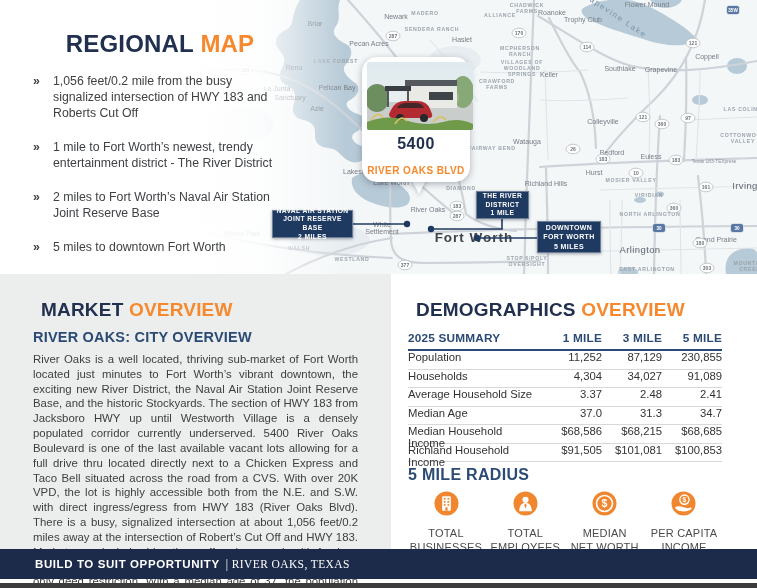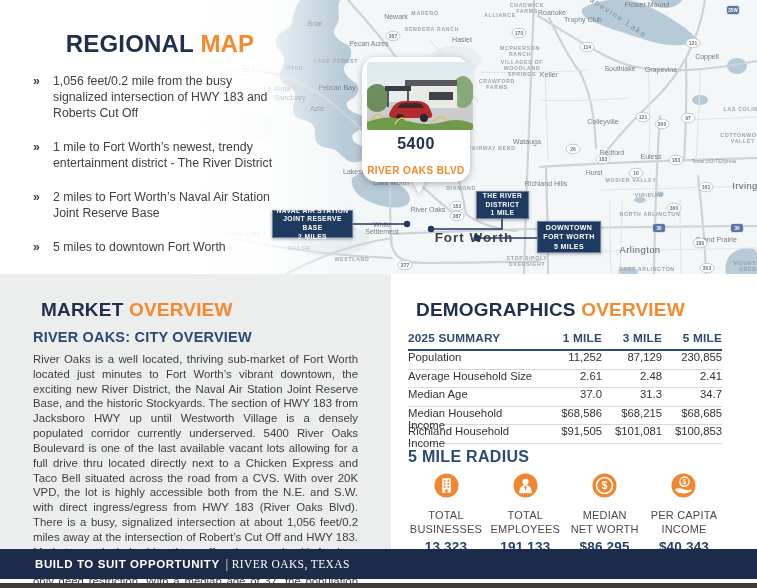--- a/index.html
+++ b/index.html
@@ -406,22 +406,28 @@
         <div class="dt-v">3 MILE</div>
         <div class="dt-v">5 MILE</div>
       </div>
       <div class="dt-row">
         <div class="dt-label">Population</div>
         <div class="dt-v">11,252</div>
         <div class="dt-v">87,129</div>
         <div class="dt-v">230,855</div>
       </div>
       <div class="dt-row">
+        <div class="dt-label">Households</div>
+        <div class="dt-v">4,304</div>
+        <div class="dt-v">34,027</div>
+        <div class="dt-v">91,089</div>
+      </div>
+      <div class="dt-row">
         <div class="dt-label">Average Household Size</div>
-        <div class="dt-v">2.61</div>
+        <div class="dt-v">3.37</div>
         <div class="dt-v">2.48</div>
         <div class="dt-v">2.41</div>
       </div>
       <div class="dt-row">
         <div class="dt-label">Median Age</div>
         <div class="dt-v">37.0</div>
         <div class="dt-v">31.3</div>
         <div class="dt-v">34.7</div>
       </div>
       <div class="dt-row">

